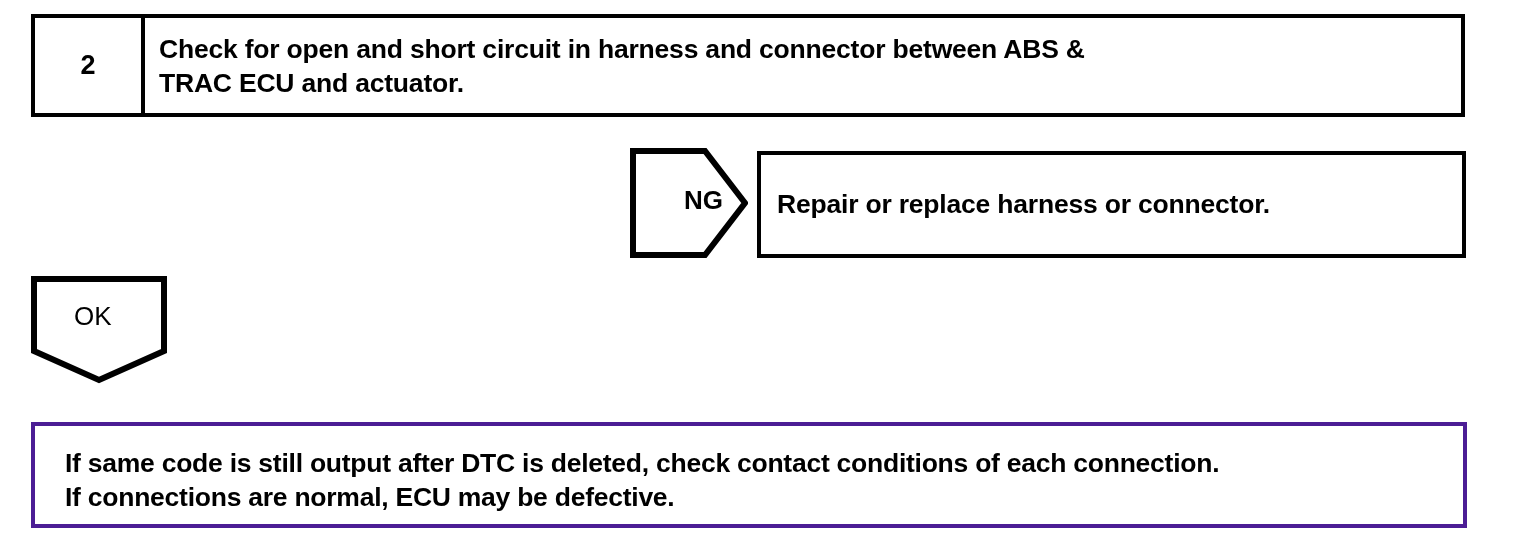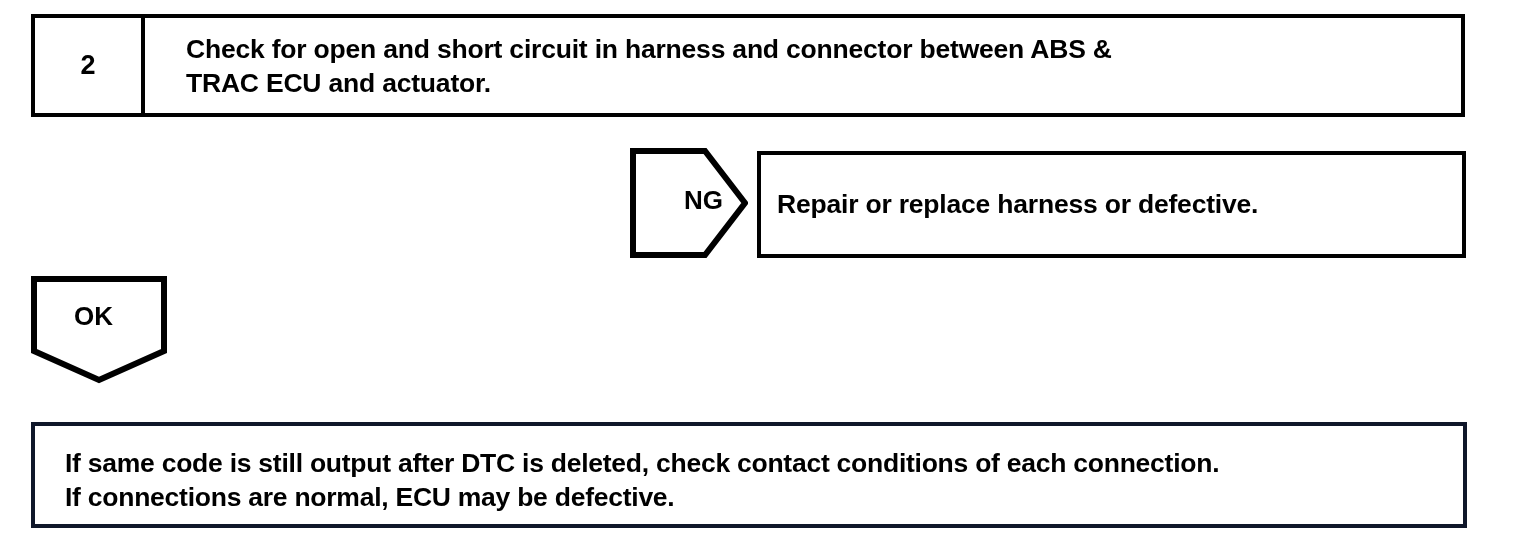--- a/index.html
+++ b/index.html
@@ -48,21 +48,20 @@
   }
   .step-number {
     font-size: 27px;
     font-weight: bold;
     line-height: 1;
   }
   .step-text-cell {
     flex: 1 1 auto;
     padding: 14px 10px 0 14px;
     box-sizing: border-box;
-    margin-left: 27px;
   }
   .step-text {
     font-size: 26.5px;
     font-weight: bold;
     line-height: 1.30;
     letter-spacing: -0.2px;
     white-space: pre-line;
   }
 
   
@@ -112,32 +111,32 @@
     top: 276px;
     width: 136px;   
     height: 108px;  
   }
   .ok-arrow svg { display: block; }
   .ok-label {
     position: absolute;
     left: 74px;
     top: 303px;
     font-size: 26px;
-    font-weight: bold;
+    font-weight: normal;
     line-height: 1;
   }
 
   
   .note-box {
     position: absolute;
     left: 31px;
     top: 422px;
     width: 1436px;   
     height: 106px;   
-    border: 4px solid #0f172a;
+    border: 4px solid #4c1d95;
     box-sizing: border-box;
     background: #ffffff;
     padding: 20px 10px 12px 30px;
   }
   .note-text {
     font-size: 26.5px;
     font-weight: bold;
     line-height: 1.30;
     letter-spacing: -0.25px;
     white-space: pre-line;
@@ -159,21 +158,21 @@
   </div>
 
   <div class="ng-arrow">
     <svg width="118" height="110" viewBox="0 0 118 110" xmlns="http://www.w3.org/2000/svg">
       <polygon points="3,3 75,3 115,55 75,107 3,107" fill="#ffffff" stroke="#000000" stroke-width="6" stroke-linejoin="miter"></polygon>
     </svg>
   </div>
   <span class="ng-label">NG</span>
 
   <div class="repair-box">
-    <span class="repair-text">Repair or replace harness or defective.</span>
+    <span class="repair-text">Repair or replace harness or connector.</span>
   </div>
 
   <div class="ok-arrow">
     <svg width="136" height="108" viewBox="0 0 136 108" xmlns="http://www.w3.org/2000/svg">
       <polygon points="3,3 133,3 133,75 68,104 3,75" fill="#ffffff" stroke="#000000" stroke-width="6" stroke-linejoin="miter"></polygon>
     </svg>
   </div>
   <span class="ok-label">OK</span>
 
   <div class="note-box">

